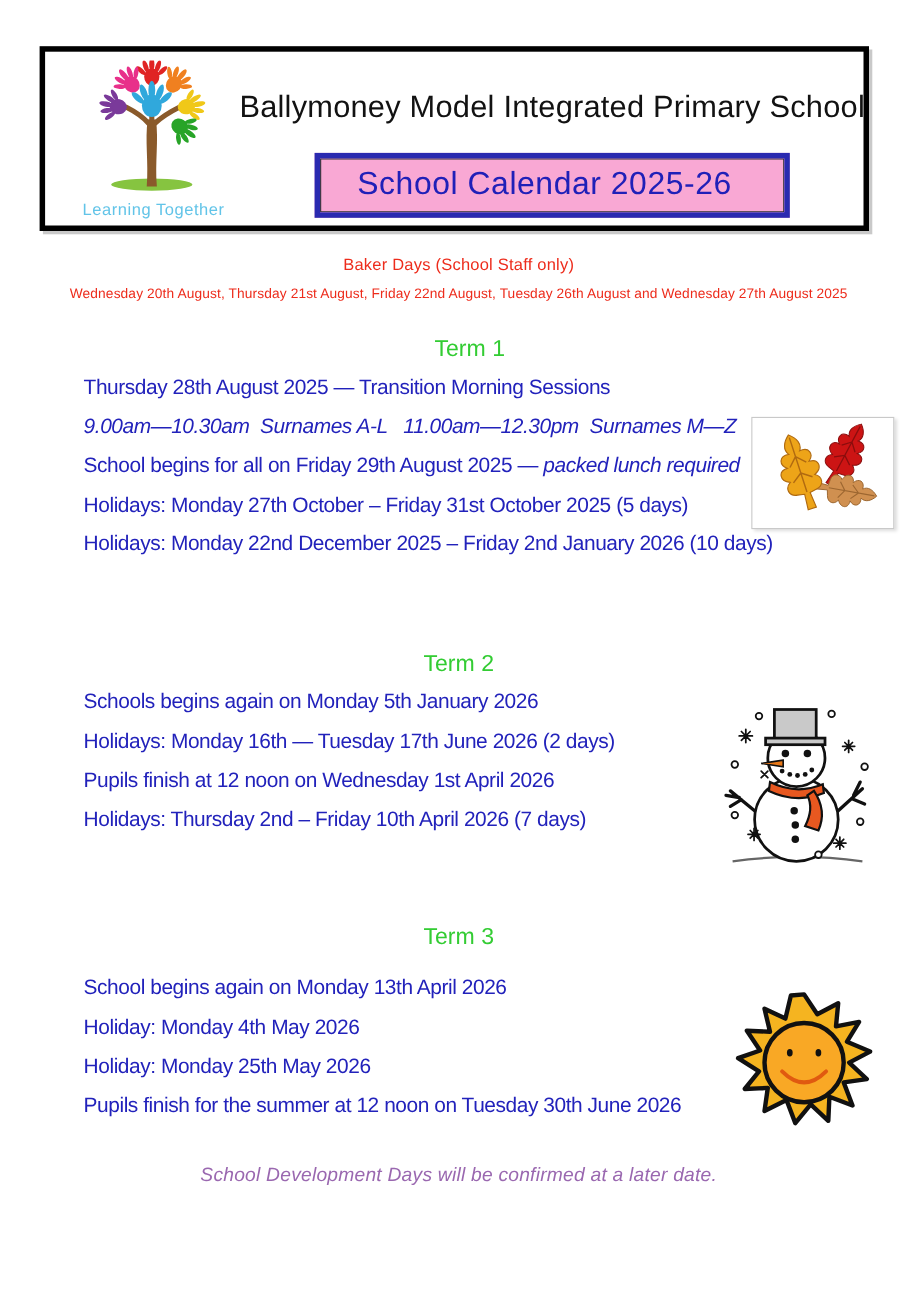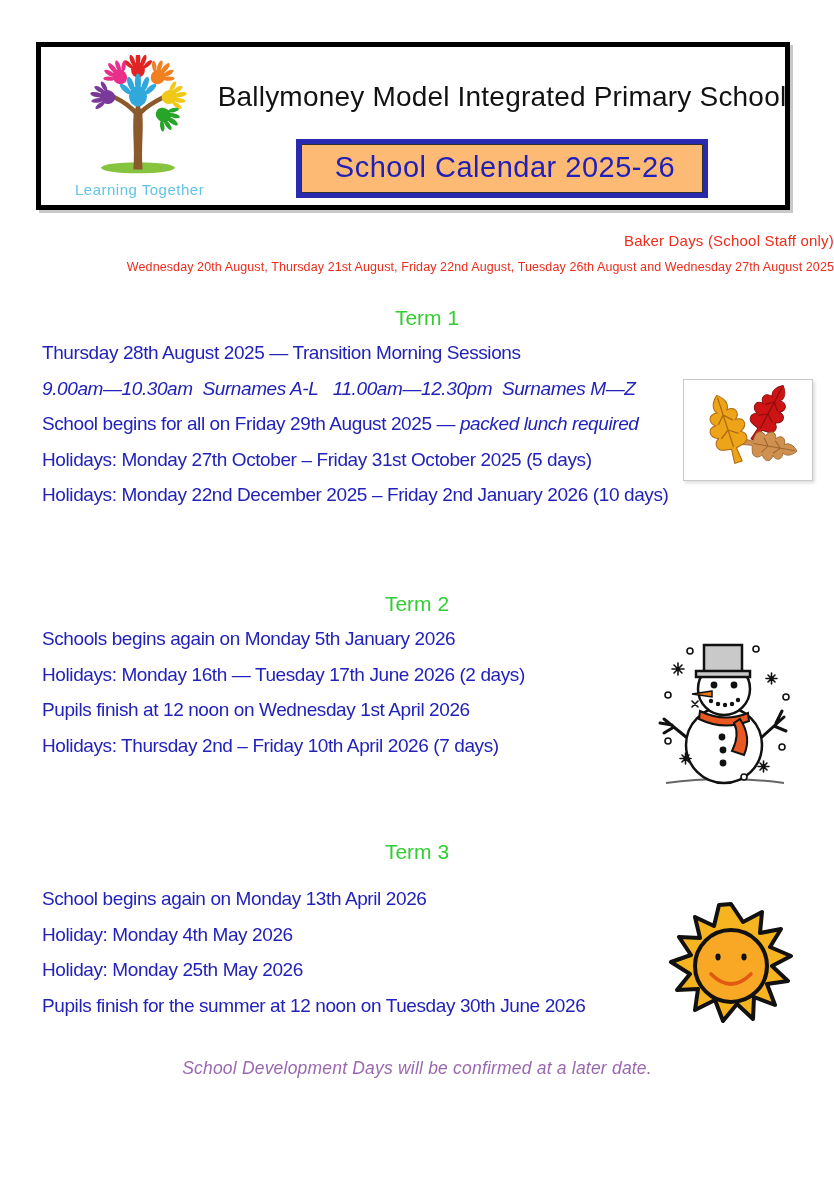--- a/index.html
+++ b/index.html
@@ -12,38 +12,38 @@
   .header-box {
     position:absolute; left:36px; top:42px; width:744px; height:158px;
     border:5px solid #000; background:#fff; box-shadow:3px 3px 0 #c9c9c9;
   }
   .logo { position:absolute; left:34px; top:8px; width:150px; }
   .logo-tagline { display:block; margin-top:0px; font-size:15px; color:#62c4e8; letter-spacing:0.5px; }
   .header-content { position:absolute; left:184px; top:0; right:6px; height:100%;
     display:flex; flex-direction:column; align-items:center; }
   .school-name { margin-top:34px; font-size:28px; color:#121212; letter-spacing:0.2px; white-space:nowrap; }
   .banner {
-    margin-top:26px; background:#fdba74; border:5px solid #2a2ab0;
-    box-shadow:inset 0 0 0 1px #303030; padding:7px 28px 9px 34px;
+    margin-top:26px; background:#f9a8d4; border:5px solid #2a2ab0;
+    box-shadow:inset 0 0 0 1px #303030; padding:7px 48px 9px 34px;
   }
   .banner-title { font-size:29px; color:#2020b8; white-space:nowrap; letter-spacing:0.5px; }
 
   
-  .baker { position:absolute; left:0; right:0; top:232px; text-align:right; color:#ed2c1c; }
+  .baker { position:absolute; left:0; right:0; top:232px; text-align:center; color:#ed2c1c; }
   .baker-heading { font-size:15px; letter-spacing:0.2px; }
   .baker-dates { margin-top:11px; font-size:12.5px; letter-spacing:0.1px; }
 
   .term-title { position:absolute; left:0; right:0; text-align:center;
     color:#33cc33; font-size:21px; }
   .t1 { top:306px;padding-left:20px; } .t2 { top:592px; } .t3 { top:840px; }
 
   .lines { position:absolute; left:42px; right:20px; color:#2222bb;
     font-size:19px; letter-spacing:-0.4px; }
   .l1 { top:342px; } .l2 { top:628px; } .l3 { top:888px; }
-  .cal-line { display:block; height:35.6px; white-space:pre-wrap; }
+  .cal-line { display:block; height:35.6px; white-space:pre-wrap;margin-left:34px; }
   .it { font-style:italic; }
 
   .footer-note { position:absolute; left:0; right:0; top:1058px; text-align:center;
     color:#9a68b0; font-size:17.5px; font-style:italic; letter-spacing:0.2px; }
 
   
   .img-frame { position:absolute; background:#fff; }
   .leaves-img { left:683px; top:379px; width:128px; height:100px;
     border:1px solid #c9c9c9; box-shadow:2px 2px 3px #ddd; }
   .snowman-img { left:652px; top:637px; width:146px; height:153px; }

